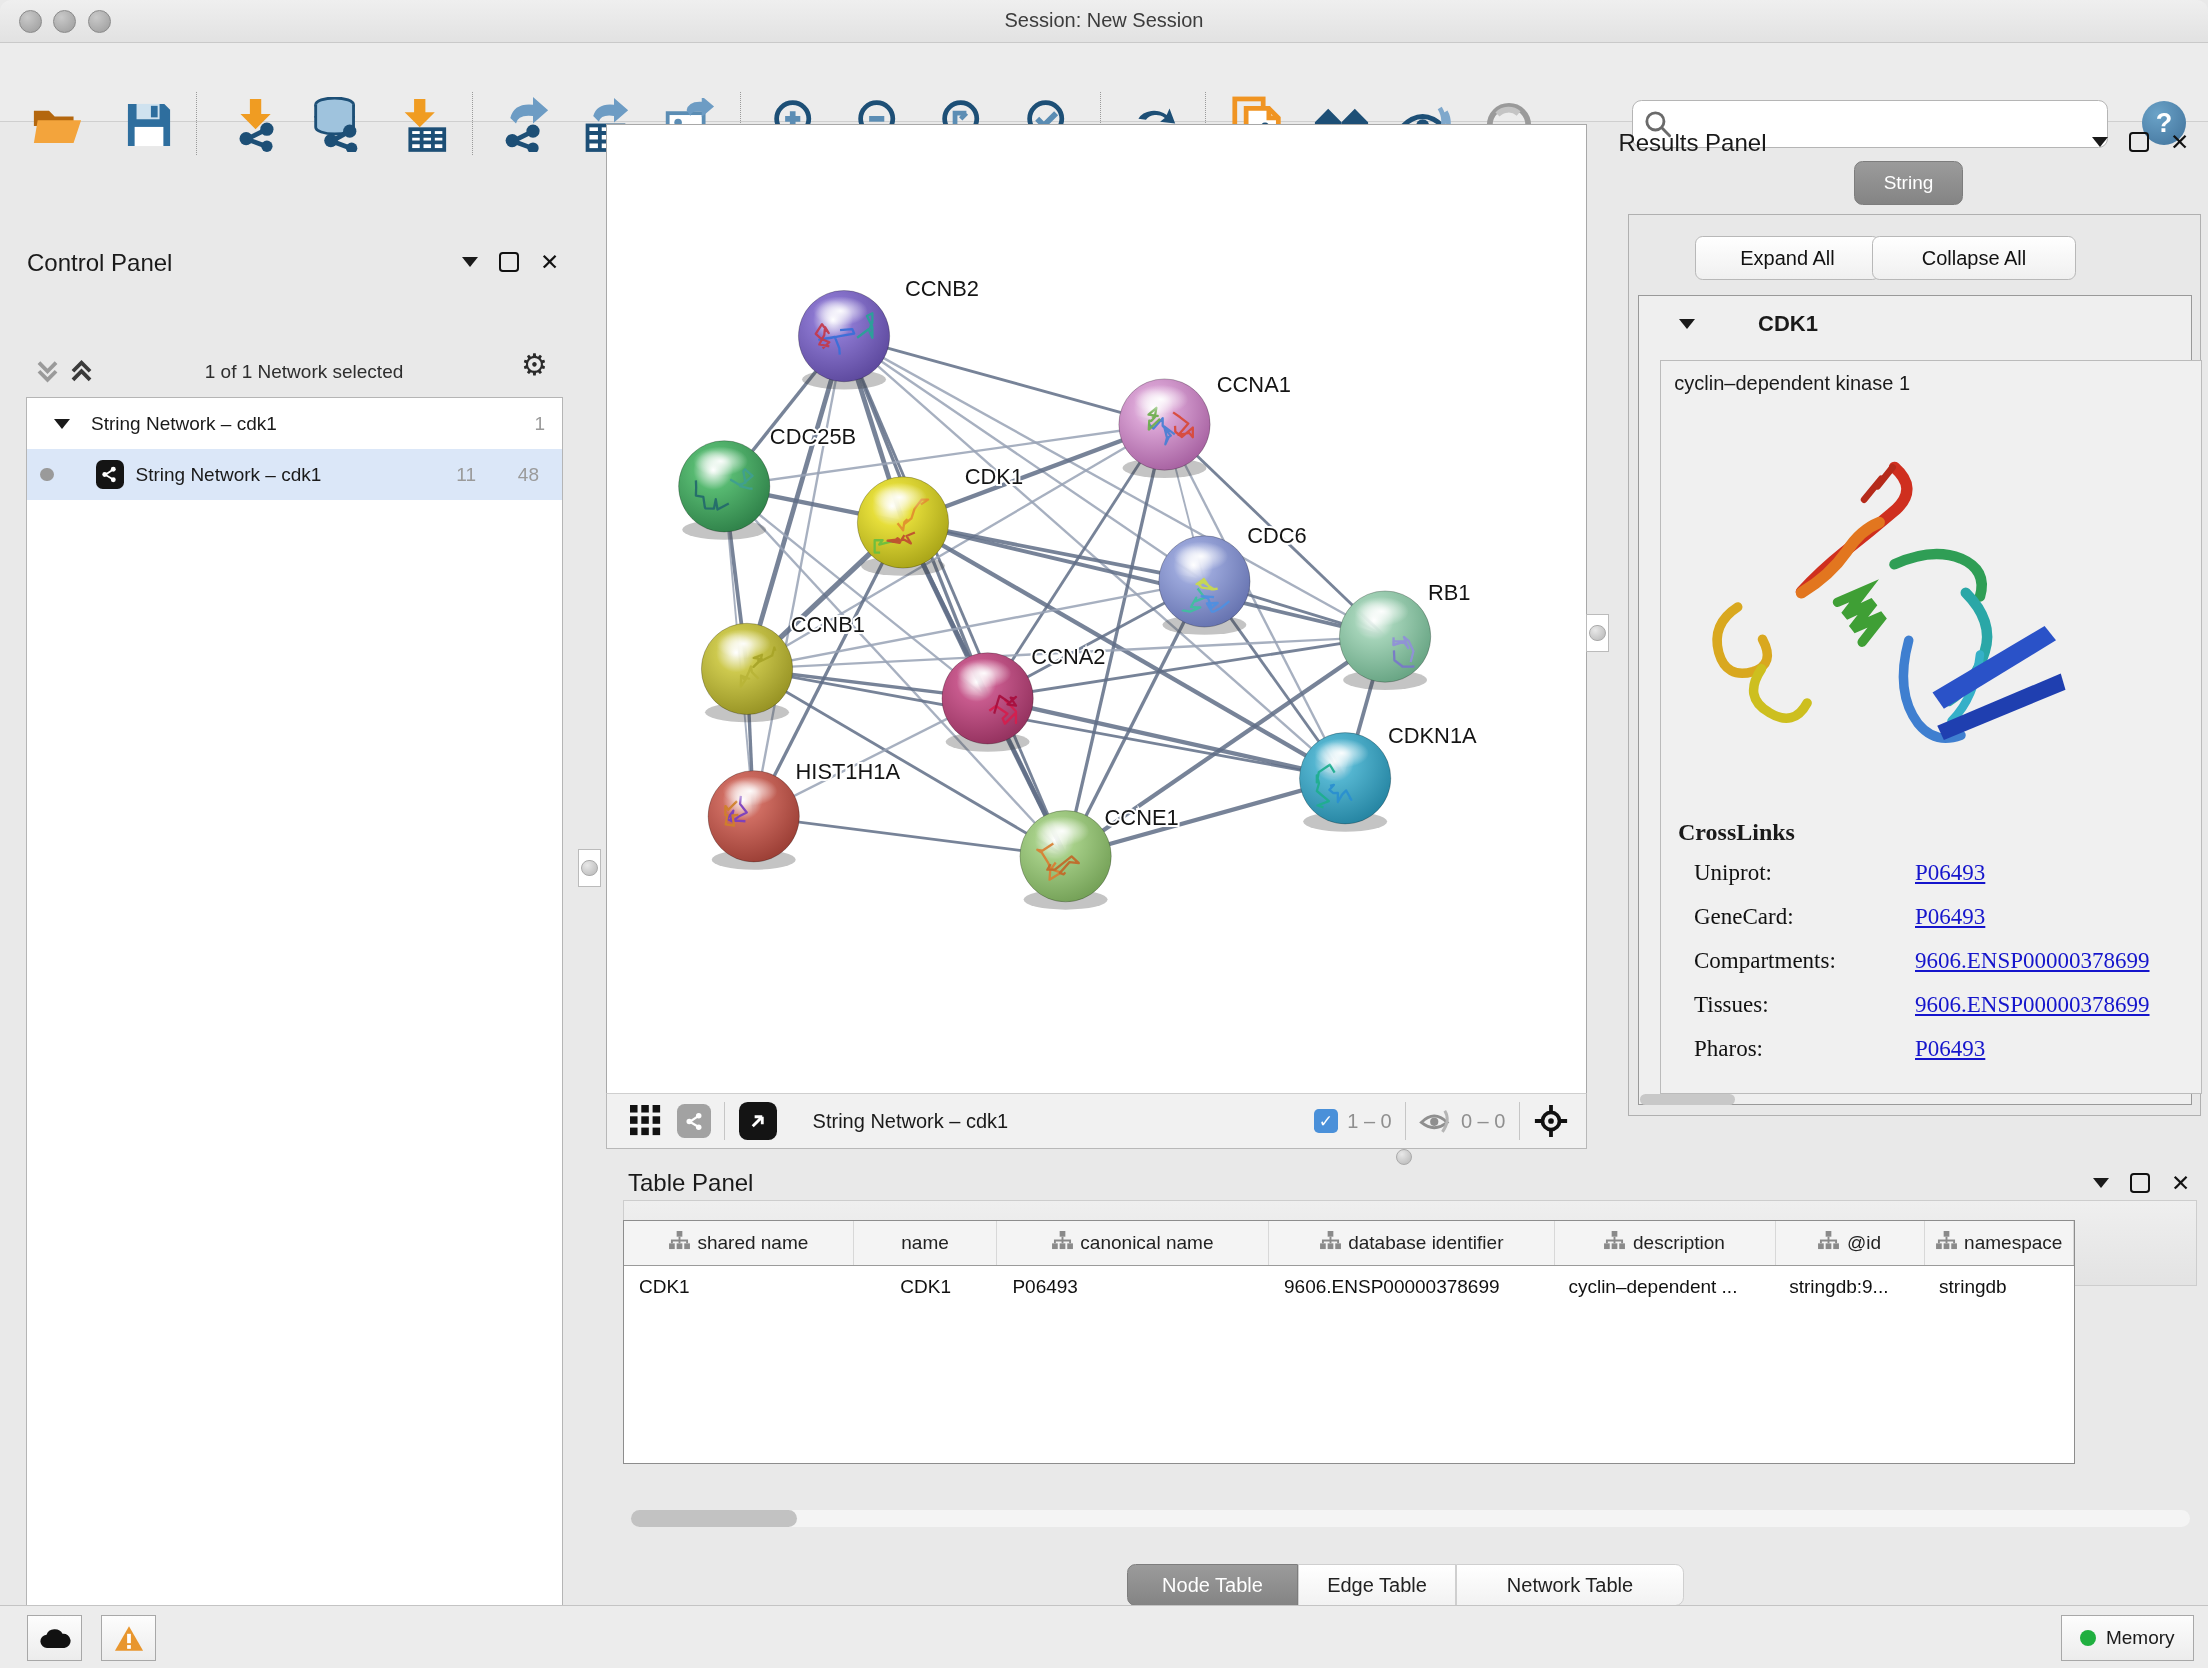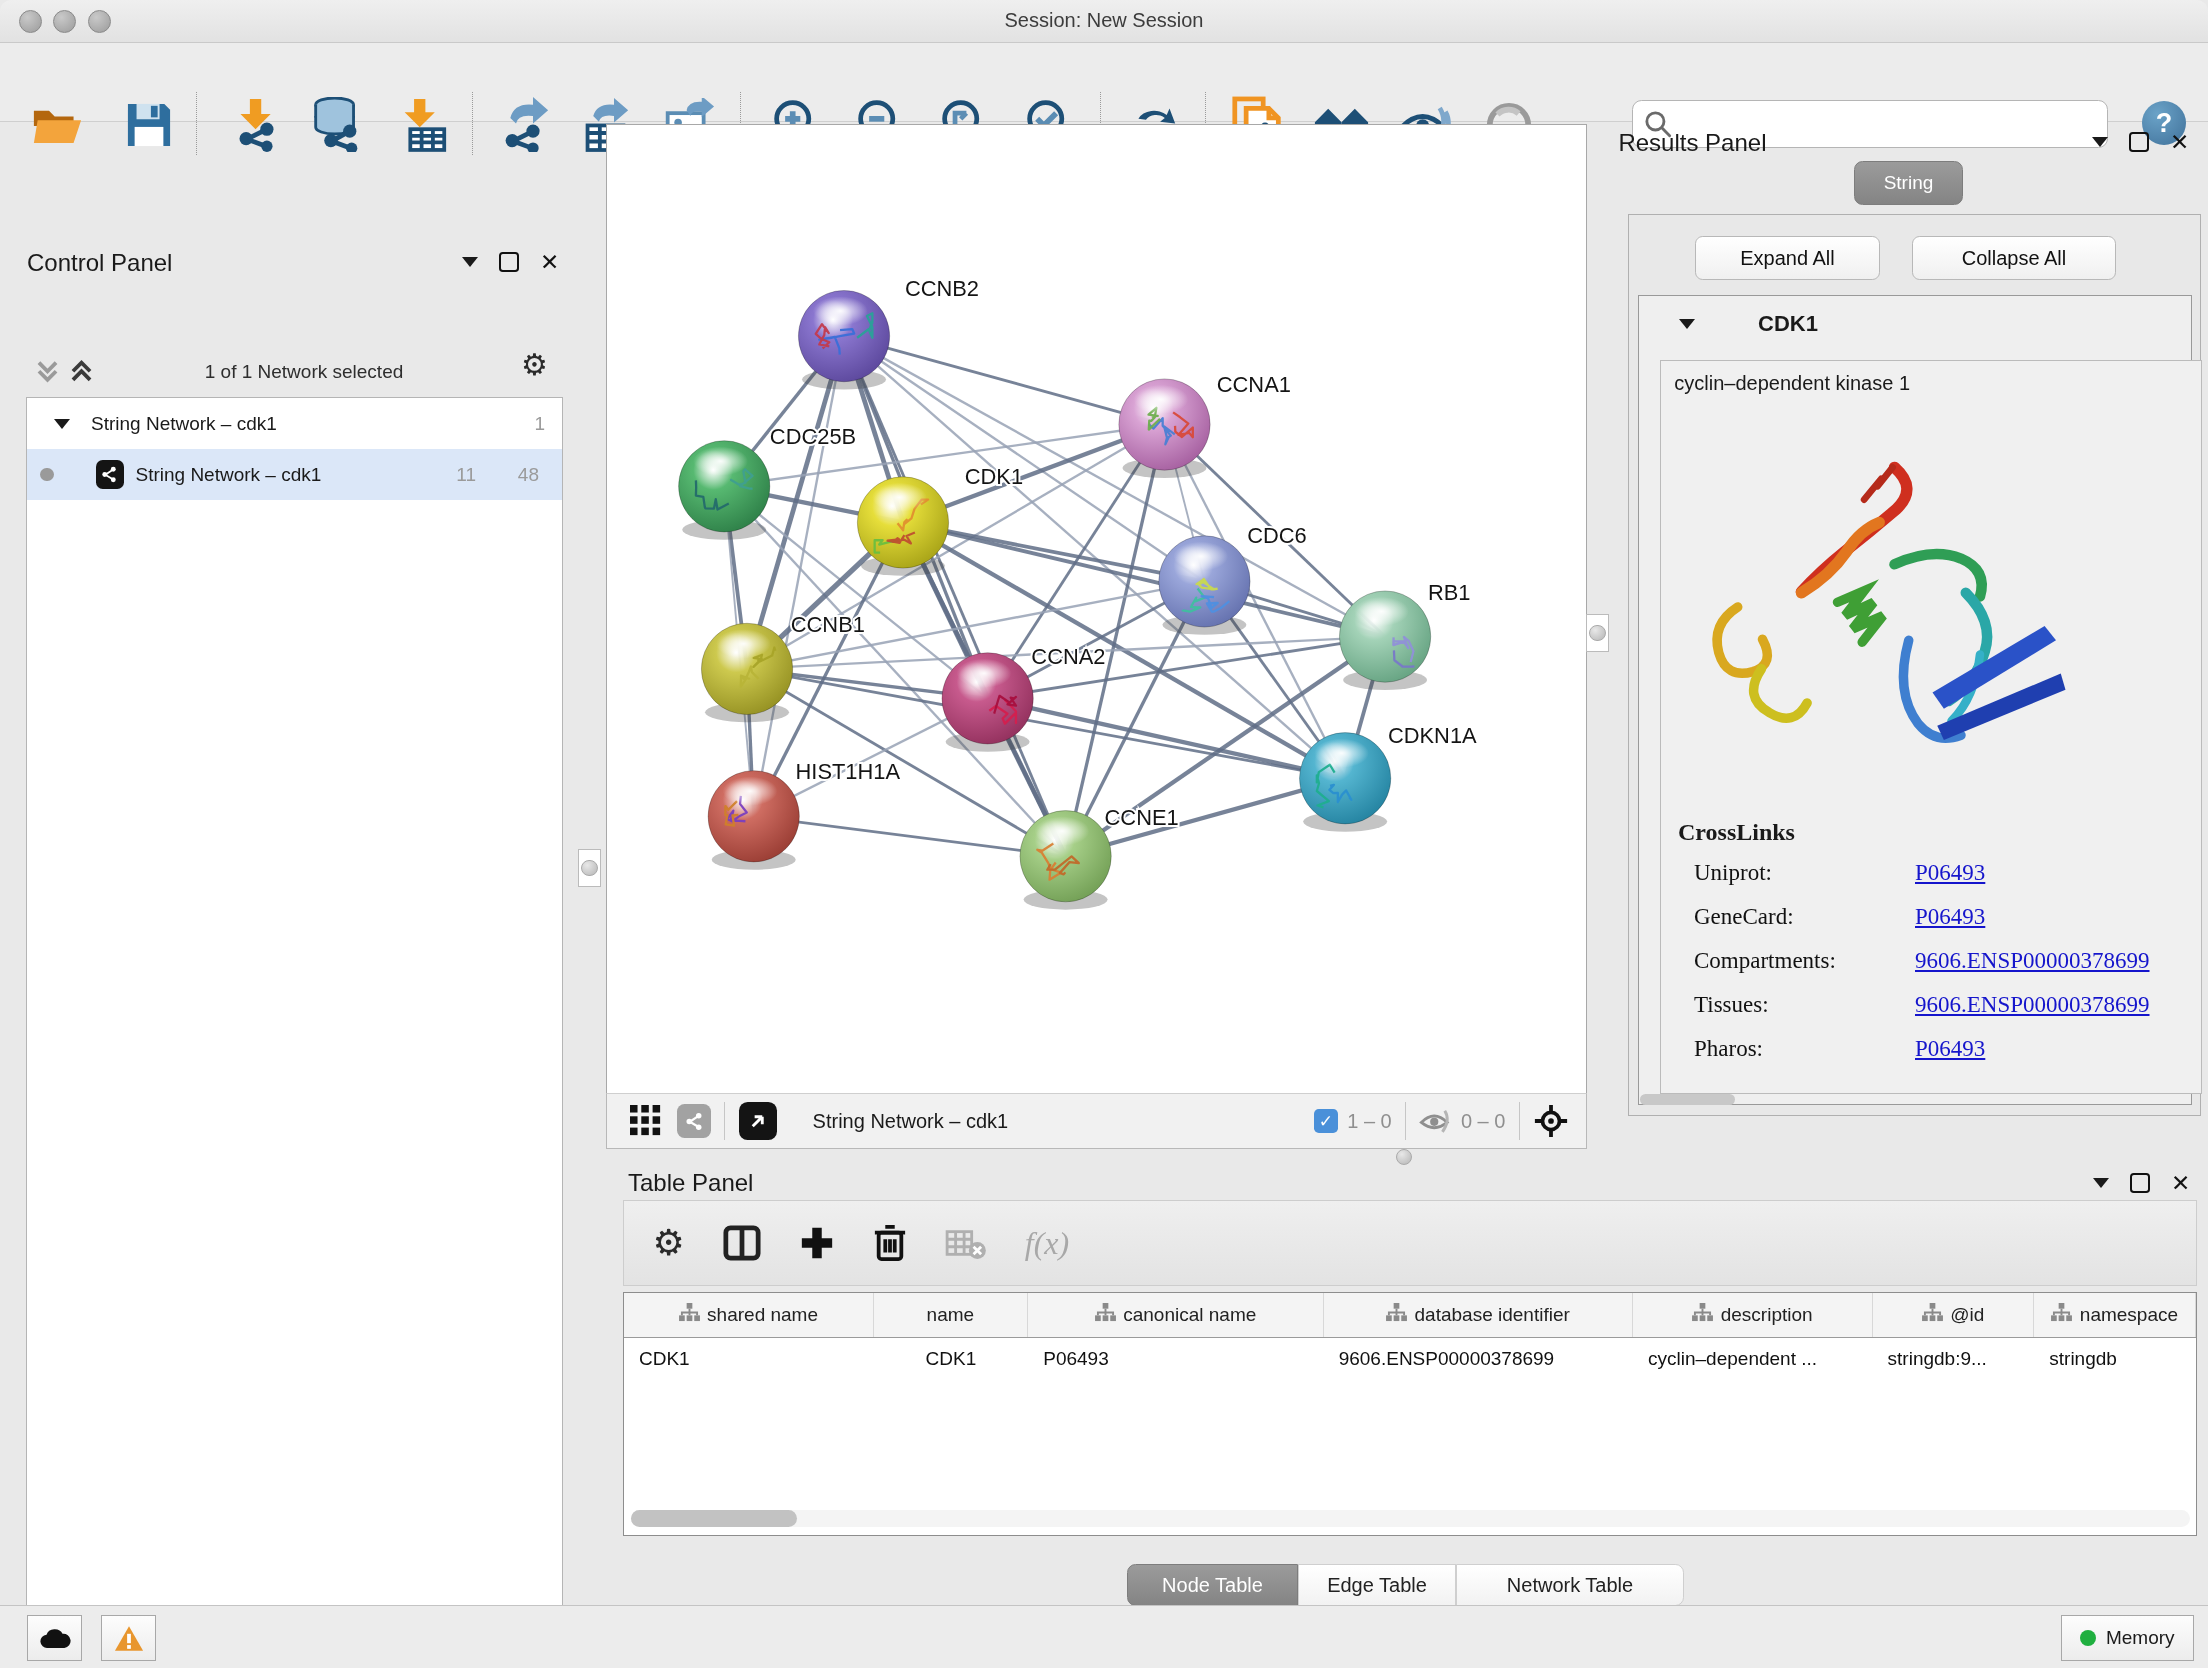--- a/index.html
+++ b/index.html
@@ -55,21 +55,21 @@
           font-size:20px;display:flex;align-items:center;justify-content:center;color:#111;}
   .rp-inner{left:1638px;top:295px;width:552px;height:808px;background:#efefef;border:1px solid #999;}
   .rp-sub{left:1644px;top:360px;width:540px;height:732px;background:#f0f0f0;border:1px solid #bbb;margin-left:16px;}
   .serif{font-family:"Liberation Serif","DejaVu Serif",serif;}
   .xl-row{display:flex;height:44px;align-items:center;font-size:23px;}
   .xl-label{width:221px;padding-left:33px;color:#111;}
   .xl-link{color:#1515cc;text-decoration:underline;}
   
   .tp-toolbar{left:623px;top:1200px;width:1574px;height:86px;background:linear-gradient(#efefef,#e3e3e3);
               border:1px solid #cdcdcd;display:flex;align-items:center;gap:38px;padding-left:28.5px;box-sizing:border-box;}
-  .tbl{left:623px;top:1292px;width:1574px;height:244px;background:#fff;border:1.9px solid #8d8d8d;box-sizing:border-box;}
+  .tbl{left:623px;top:1220px;width:1452px;height:244px;background:#fff;border:1.9px solid #8d8d8d;box-sizing:border-box;}
   .tbl-head{display:flex;height:44px;background:#f4f4f4;border-bottom:1.9px solid #9a9a9a;}
   .tbl-hcell{display:flex;align-items:center;justify-content:center;gap:7.6px;font-size:19px;color:#222;
              border-right:1px solid #d8d8d8;box-sizing:border-box;}
   .tbl-row{display:flex;height:42px;}
   .tbl-cell{display:flex;align-items:center;font-size:19px;color:#111;box-sizing:border-box;padding:0 15px;}
   .hscroll{left:631px;top:1510px;width:1559px;height:17px;background:#f4f4f4;border-radius:8.6px;}
   .hthumb{left:631px;top:1510px;width:166px;height:17px;background:#c2c2c2;border-radius:8.6px;}
   .tp-tabs{left:1127px;top:1564px;display:flex;}
   .tp-tabs .tab{height:40px;font-size:20px;}
   .tp-tabs .tab:first-child{border-radius:8.6px 0 0 8.6px;}
@@ -568,21 +568,21 @@
   <div class="abs panel-title" style="left:11.4px;top:7.6px">Results Panel</div>
   <div class="abs wctl" style="left:485px;top:10.5px">
     <div class="tri-down"></div>
     <div class="sqbox"></div>
     <div class="xmark">✕</div>
   </div>
   <div class="abs tab active" style="left:247px;top:40px;width:107px;height:42px;border-radius:8.6px">String</div>
 </div>
 <div class="abs rp-outer"></div>
 <div class="abs rp-btn" style="left:1695px;top:236px;width:183px">Expand All</div>
-<div class="abs rp-btn" style="left:1912px;top:236px;width:202px">Collapse All</div>
+<div class="abs rp-btn" style="left:1872px;top:236px;width:202px">Collapse All</div>
 <div class="abs rp-inner">
   <div style="display:flex;align-items:center;height:55px">
     <div class="tri-down" style="margin-left:40px"></div>
     <span style="margin-left:63px;font-size:22px;font-weight:bold">CDK1</span>
   </div>
 </div>
 <div class="abs rp-sub">
   <div style="margin:11.4px 0 0 13.3px;font-size:20px">cyclin–dependent kinase 1</div>
   <svg class="abs" style="left:34px;top:89px" width="380" height="314" viewBox="0 0 400 330">
     <g fill="none" stroke-linecap="round">

